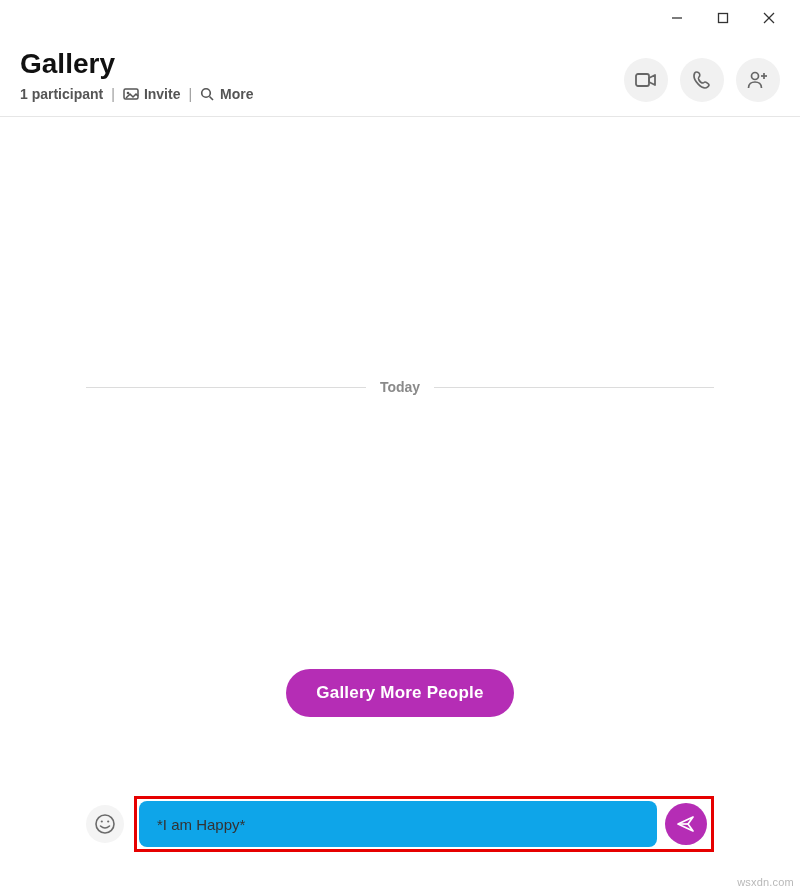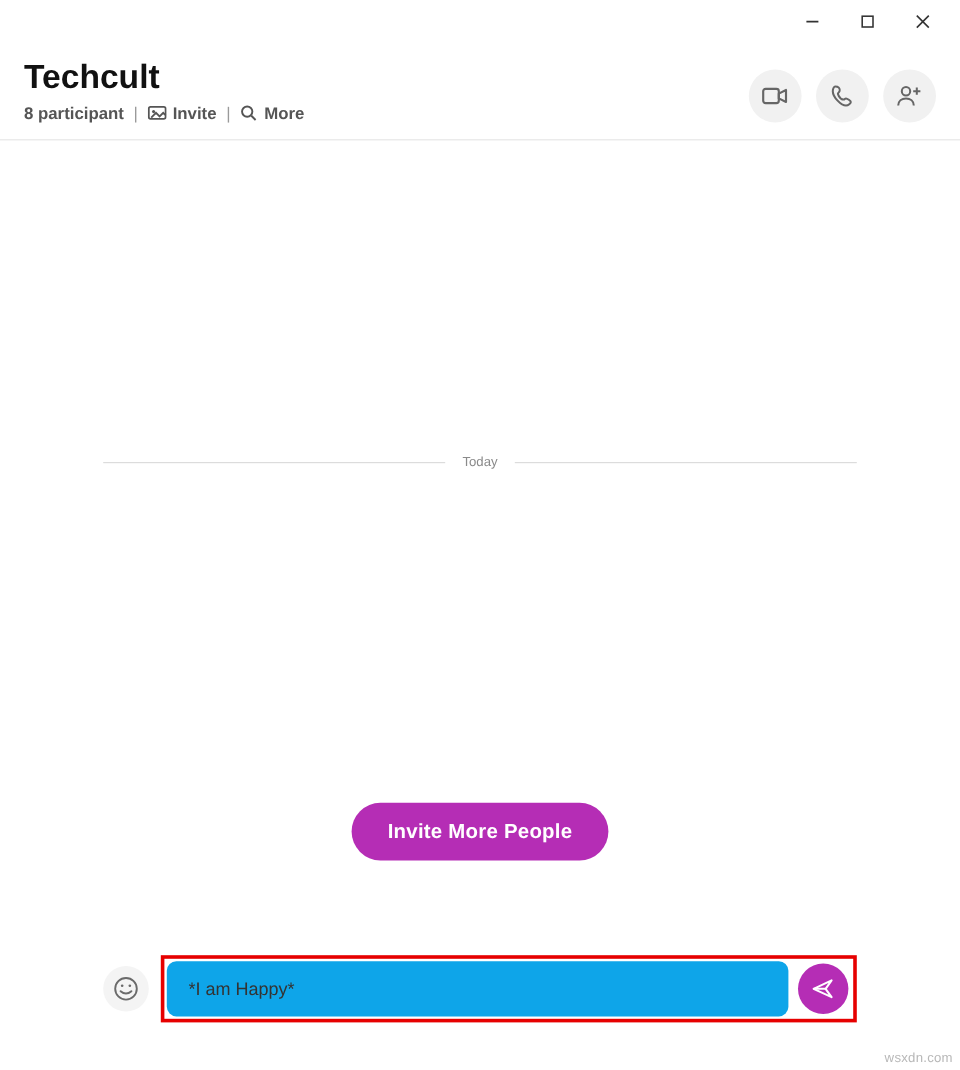--- a/index.html
+++ b/index.html
@@ -75,21 +75,22 @@
       left: 86px;
       right: 86px;
     }
     .date-divider .line {
       flex: 1;
       height: 1px;
       background: #dcdcdc;
     }
     .date-divider .label {
       color: #8a8a8a;
-      font-size: 11px;
+      font-size: 14px;
+      font-weight: bold;
     }
     .invite-wrap {
       position: absolute;
       bottom: 10px;
       left: 0; right: 0;
       display: flex;
       justify-content: center;
     }
     .invite-btn {
       background: #b52db5;
@@ -174,23 +175,23 @@
   <div class="titlebar-btn">
     <svg width="12" height="12" viewBox="0 0 12 12">
         <line x1="1" y1="1" x2="11" y2="11" stroke="#333" stroke-width="1.3"></line>
         <line x1="11" y1="1" x2="1" y2="11" stroke="#333" stroke-width="1.3"></line>
       </svg>
   </div>
 </div>
 
 <div class="header">
   <div class="header-left">
-    <div class="title">Techcult</div>
+    <div class="title">Gallery</div>
     <div class="subbar">
-      <span class="subitem">8 participant</span>
+      <span class="subitem">1 participant</span>
       <span class="sep">|</span>
       <span class="subitem">
         <svg width="16" height="14" viewBox="0 0 16 14">
             <rect x="1" y="2" width="14" height="10" rx="1.5" fill="none" stroke="#555" stroke-width="1.5"></rect>
             <circle cx="5" cy="6" r="1.3" fill="#555"></circle>
             <path d="M3 11 L7 7 L10 10 L13 7 L15 9" fill="none" stroke="#555" stroke-width="1.5"></path>
           </svg>
         <span>Invite</span>
       </span>
       <span class="sep">|</span>
@@ -226,21 +227,21 @@
   </div>
 </div>
 
 <div class="chat-area">
   <div class="date-divider">
     <div class="line"></div>
     <div class="label">Today</div>
     <div class="line"></div>
   </div>
   <div class="invite-wrap">
-    <button class="invite-btn">Invite More People</button>
+    <button class="invite-btn">Gallery More People</button>
   </div>
 </div>
 
 <div class="composer-row">
   <div class="emoji-btn">
     <svg width="22" height="22" viewBox="0 0 22 22">
         <circle cx="11" cy="11" r="9" fill="none" stroke="#6b6b6b" stroke-width="1.6"></circle>
         <circle cx="7.8" cy="8.5" r="1.1" fill="#6b6b6b"></circle>
         <circle cx="14.2" cy="8.5" r="1.1" fill="#6b6b6b"></circle>
         <path d="M6.5 13 Q11 17 15.5 13" fill="none" stroke="#6b6b6b" stroke-width="1.6" stroke-linecap="round"></path>

